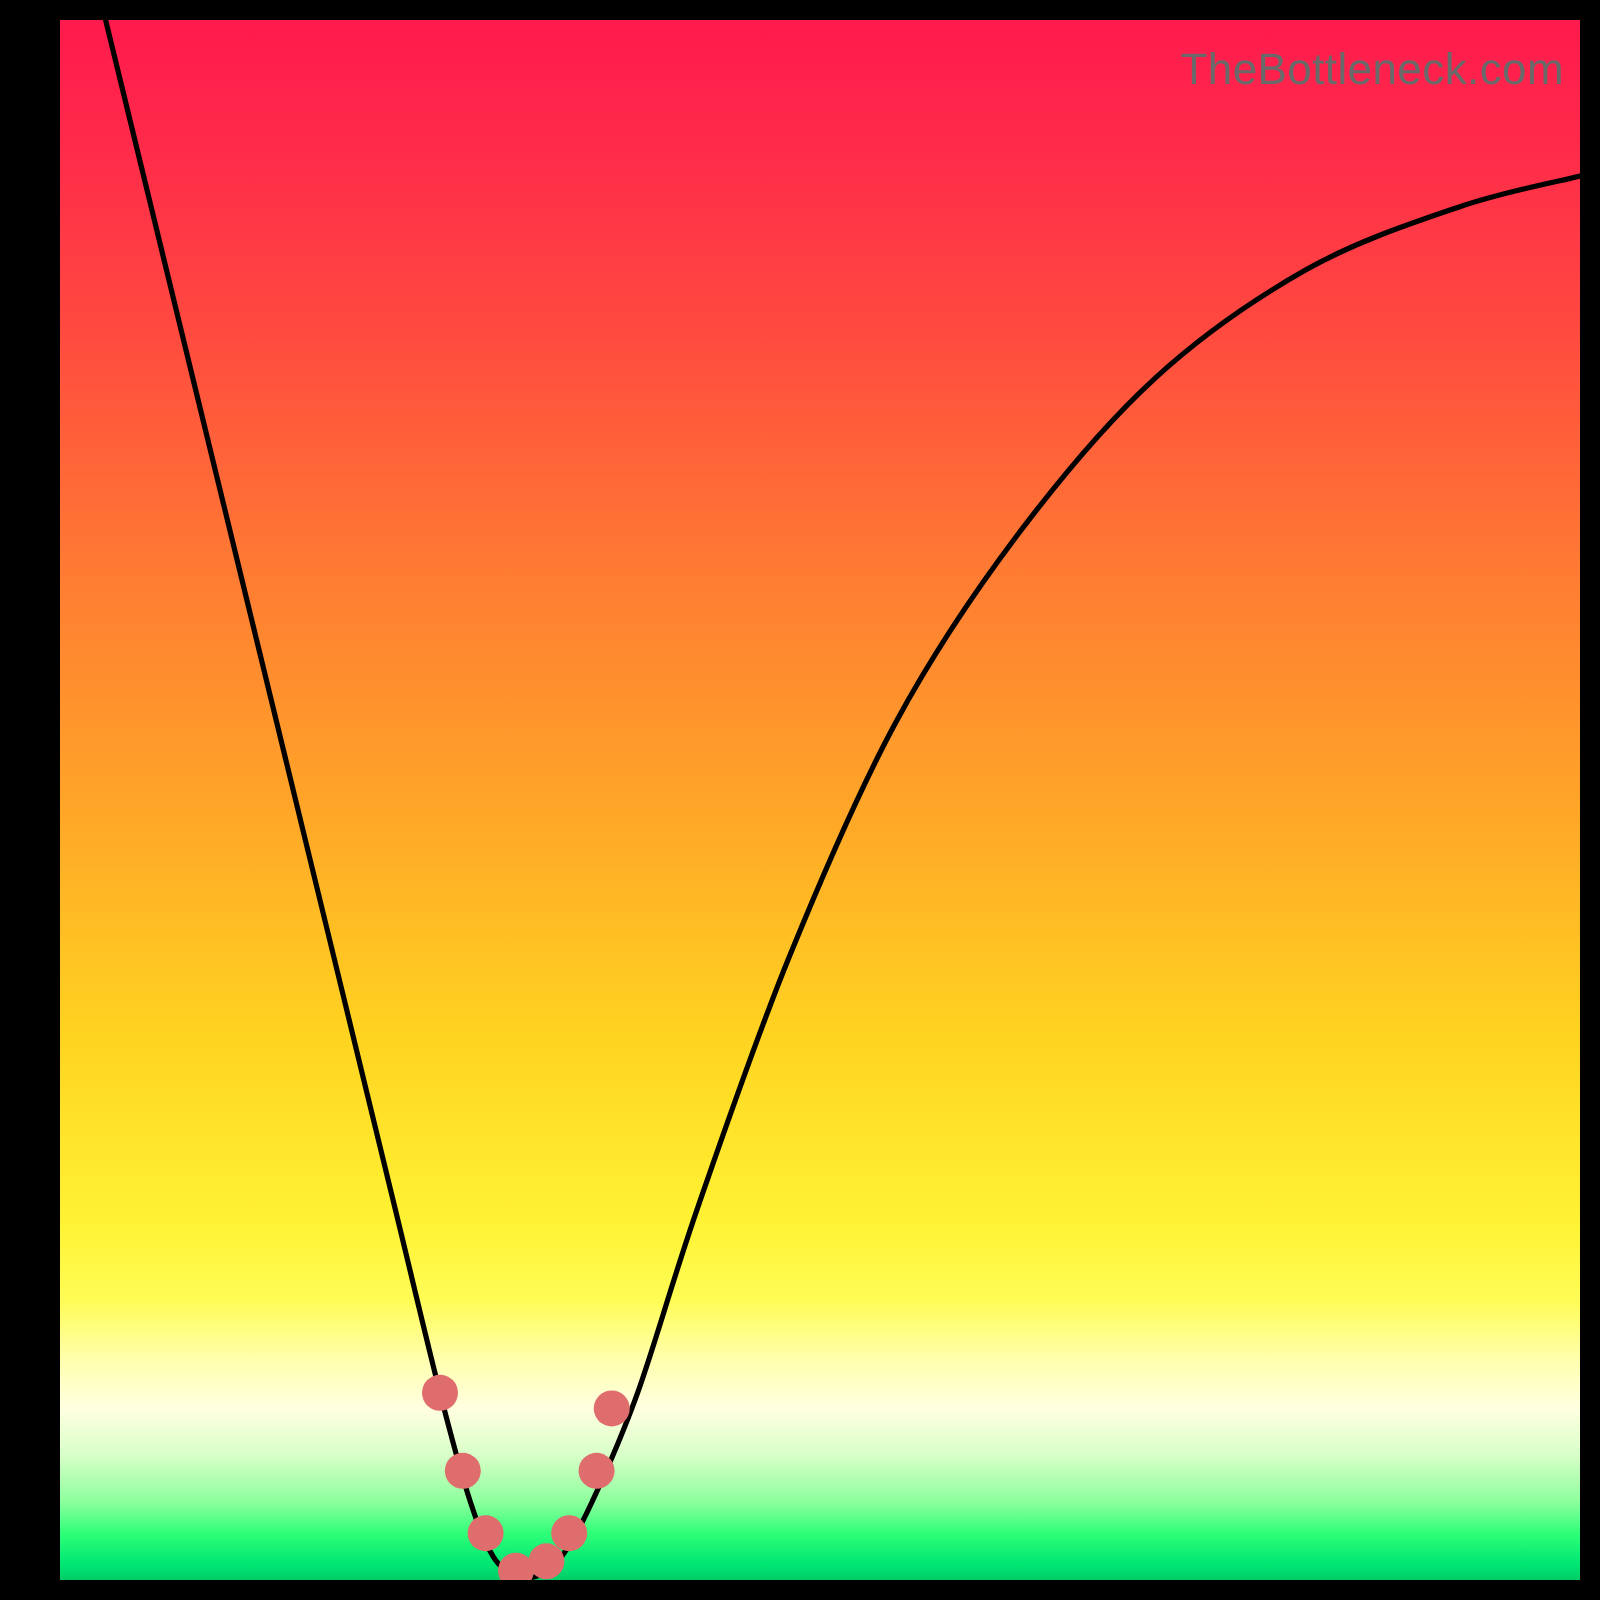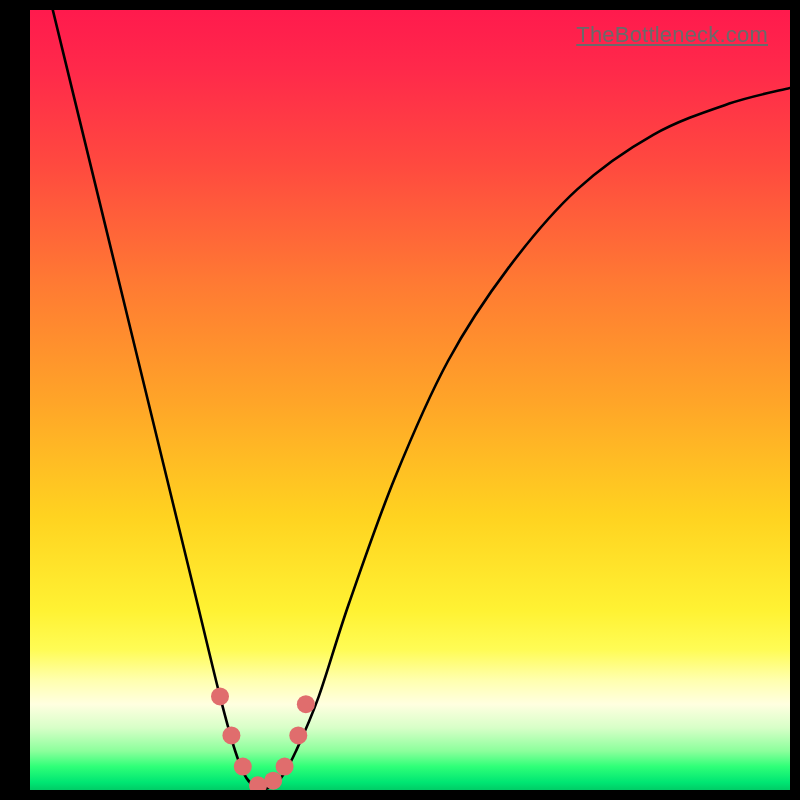--- a/index.html
+++ b/index.html
@@ -31,27 +31,26 @@
       #d8ffc8 92%,
       #8cff9c 95%,
       #2fff78 97%,
       #00e673 99%,
       #00cc66 100%
     );
   }
   .watermark {
     position: absolute;
     top: 12px;
-    right: 22px;
+    right: 8px;
     color: #6a6a6a;
     font-size: 22px;
     font-weight: 500;
     letter-spacing: 0.2px;
     user-select: none;
-    text-decoration: underline;
   }
   svg.curve {
     position: absolute;
     left: 0;
     top: 0;
     width: 760px;
     height: 780px;
   }
   .dot {
     fill: #e06d6d;

